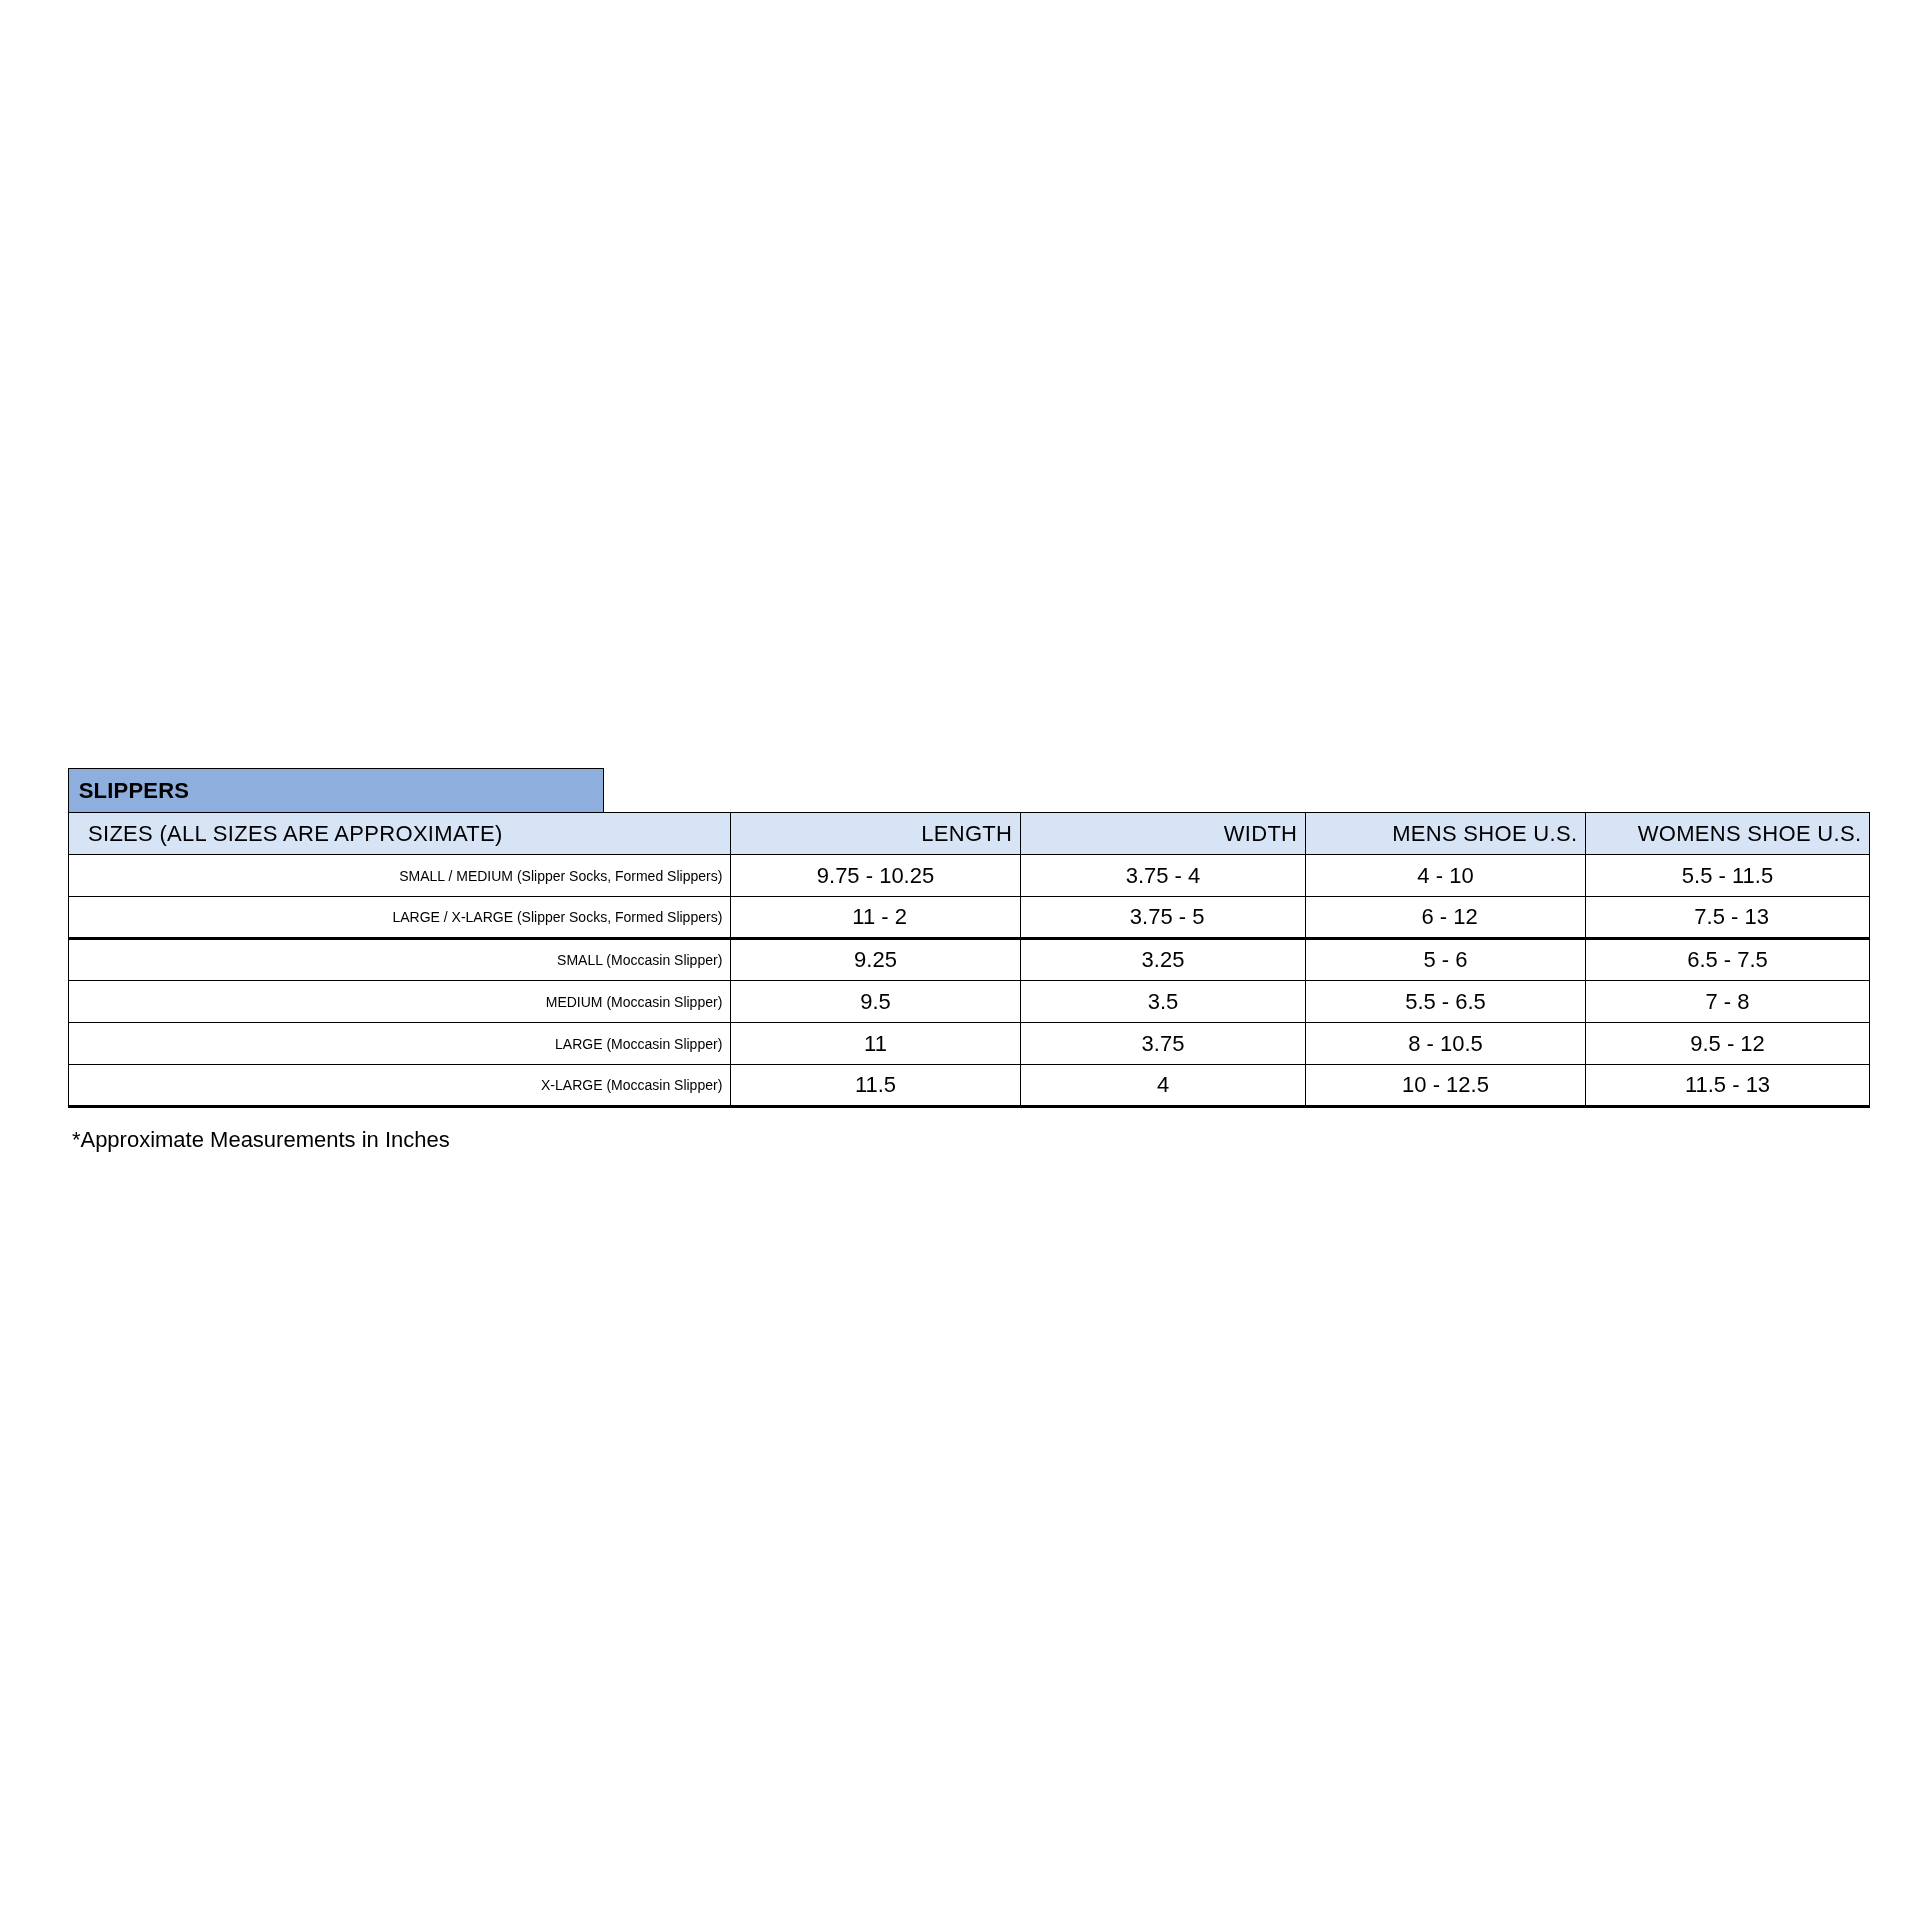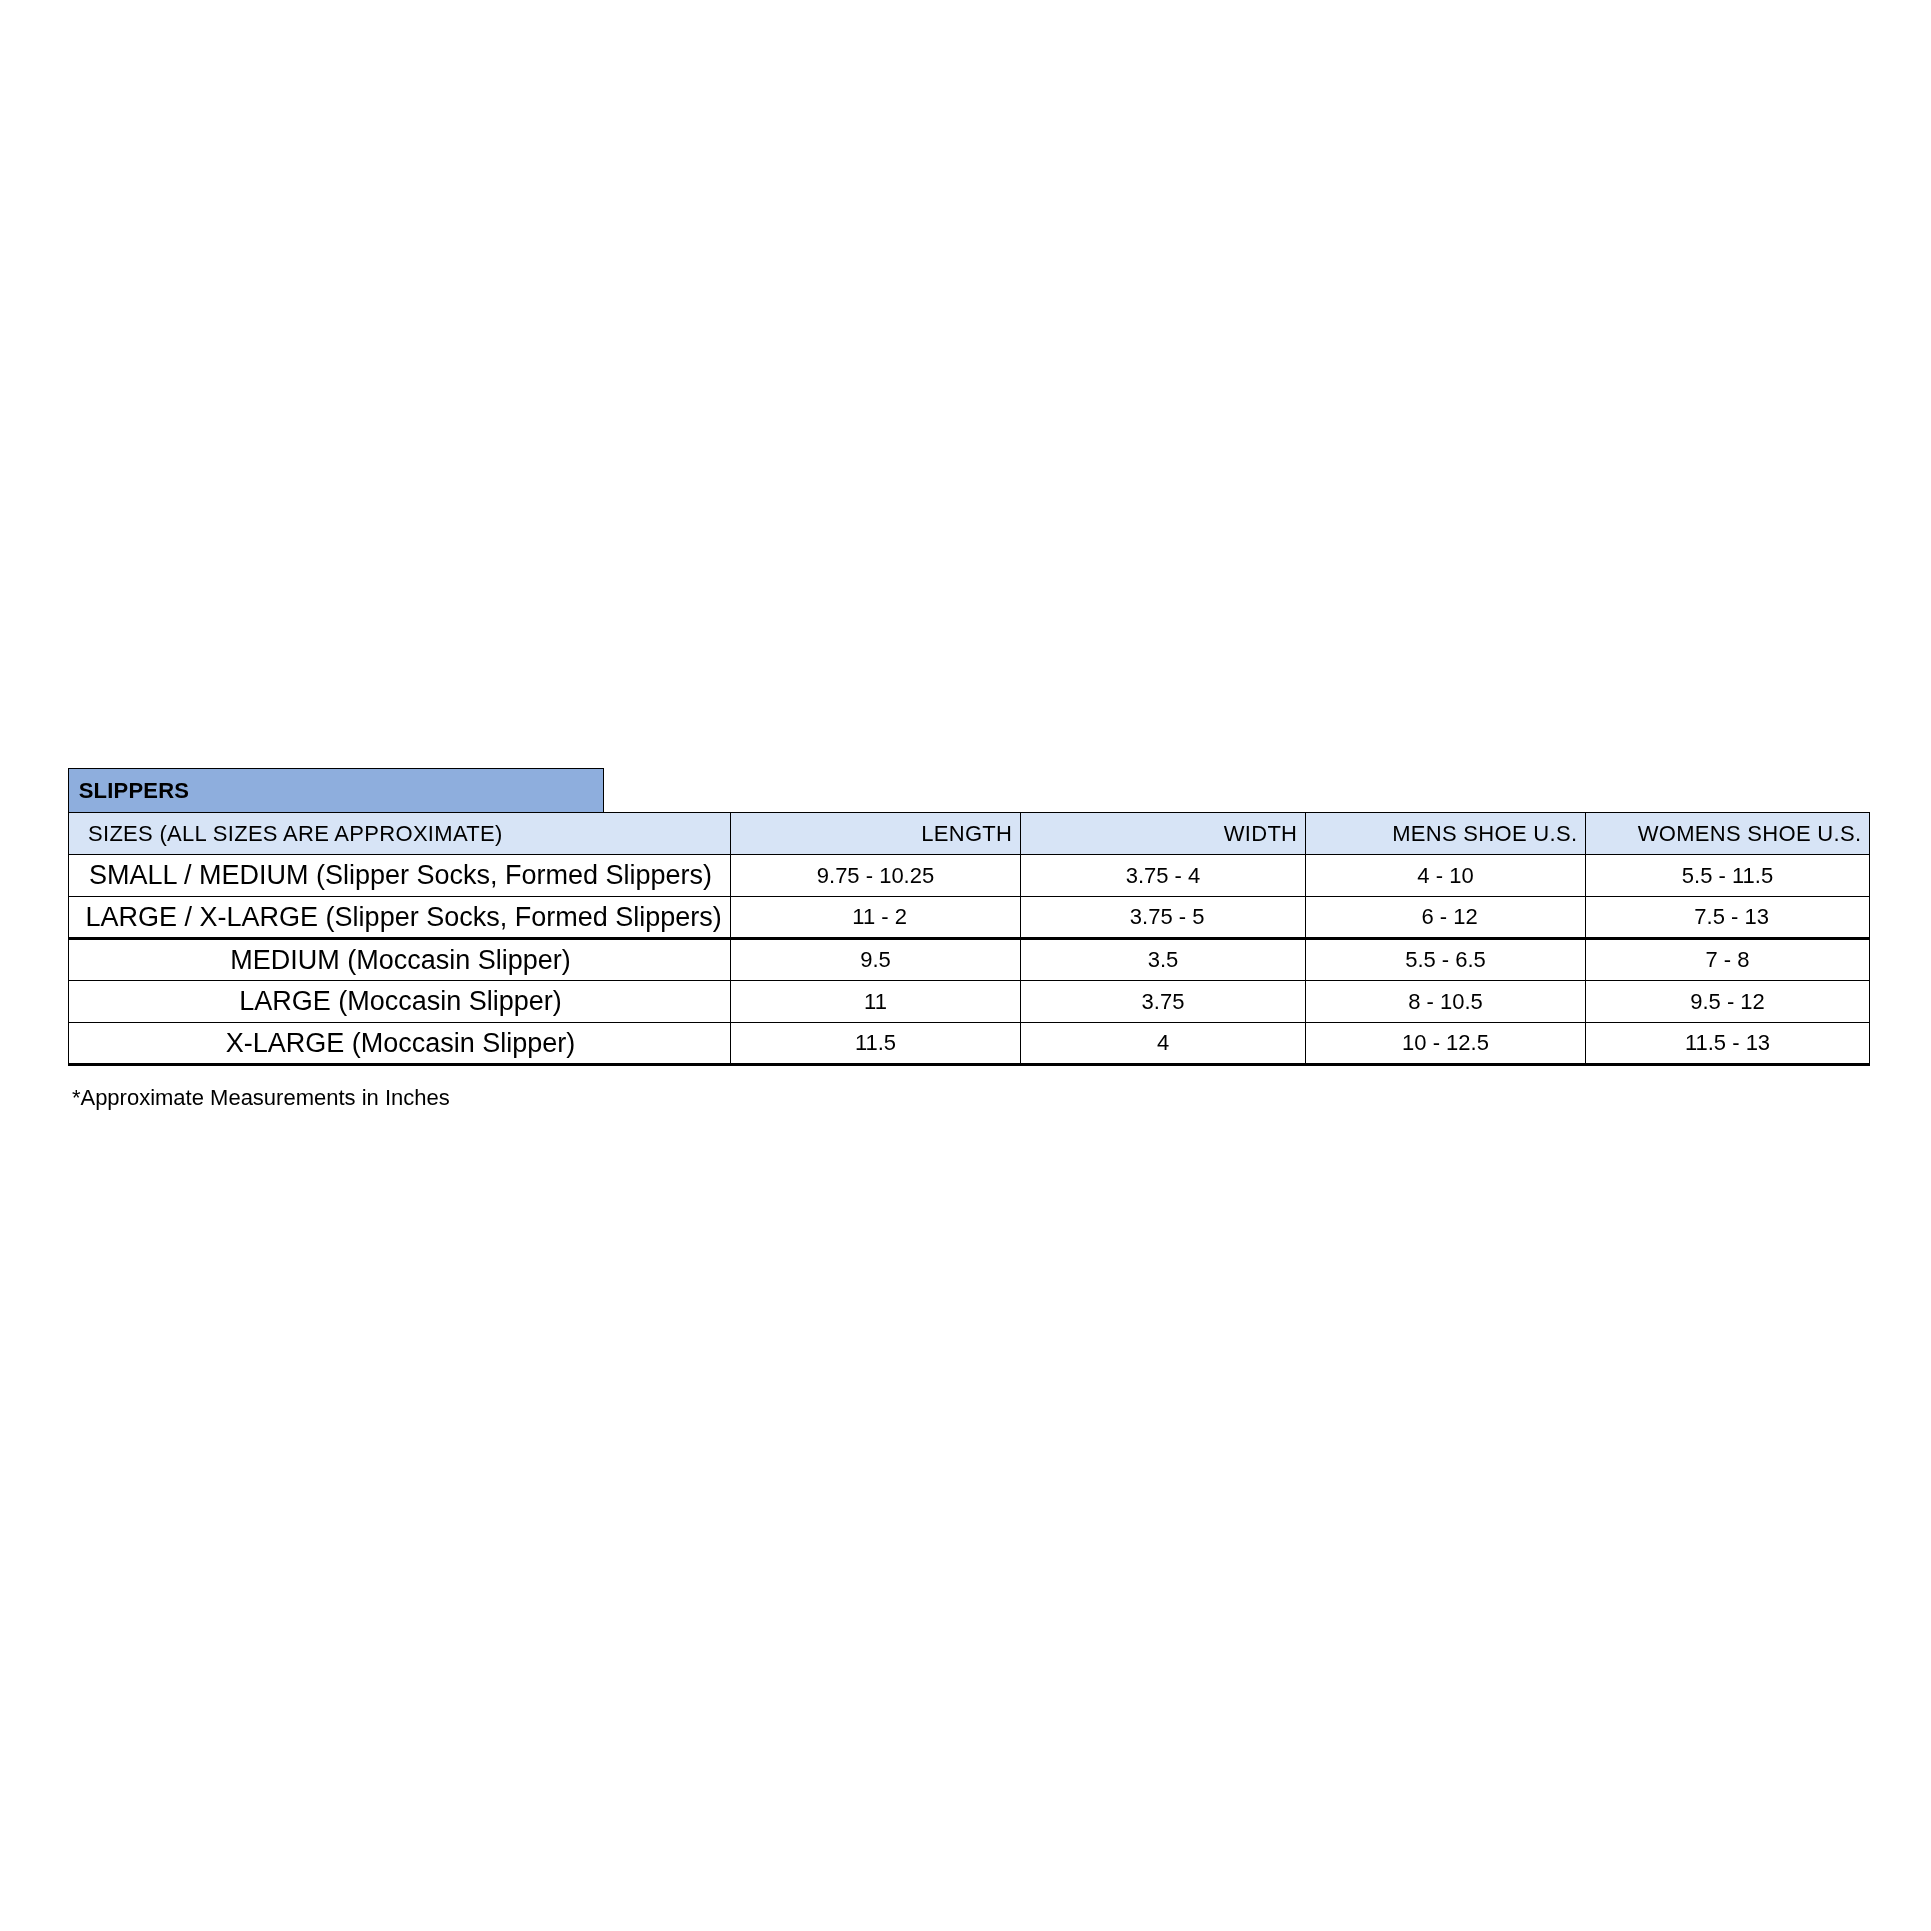--- a/index.html
+++ b/index.html
@@ -73,23 +73,23 @@
   }
   thead th.head-left {
     text-align: left;
     padding-left: 19px;
   }
   thead th.head-center {
     text-align: right;
   }
 
   tbody td.label-cell {
-    text-align: center;
+    text-align: right;
     padding-left: 9.7px;
-    font-size: 27px;
+    font-size: 14px;
   }
   tbody td.val-cell {
     text-align: center;
     font-size: 22px;
   }
 
   
   tbody tr.group-end td {
     border-bottom: 3.9px solid #000000;
     padding-left: 16px;
@@ -139,20 +139,27 @@
         <td class="val-cell">5.5 - 11.5</td>
       </tr>
       <tr class="group-end">
         <td class="label-cell">LARGE / X-LARGE   (Slipper Socks, Formed Slippers)</td>
         <td class="val-cell">11 - 2</td>
         <td class="val-cell">3.75 - 5</td>
         <td class="val-cell">6 - 12</td>
         <td class="val-cell">7.5 - 13</td>
       </tr>
       <tr>
+        <td class="label-cell">SMALL  (Moccasin Slipper)</td>
+        <td class="val-cell">9.25</td>
+        <td class="val-cell">3.25</td>
+        <td class="val-cell">5 - 6</td>
+        <td class="val-cell">6.5 - 7.5</td>
+      </tr>
+      <tr>
         <td class="label-cell">MEDIUM  (Moccasin Slipper)</td>
         <td class="val-cell">9.5</td>
         <td class="val-cell">3.5</td>
         <td class="val-cell">5.5 - 6.5</td>
         <td class="val-cell">7 - 8</td>
       </tr>
       <tr>
         <td class="label-cell">LARGE  (Moccasin Slipper)</td>
         <td class="val-cell">11</td>
         <td class="val-cell">3.75</td>

